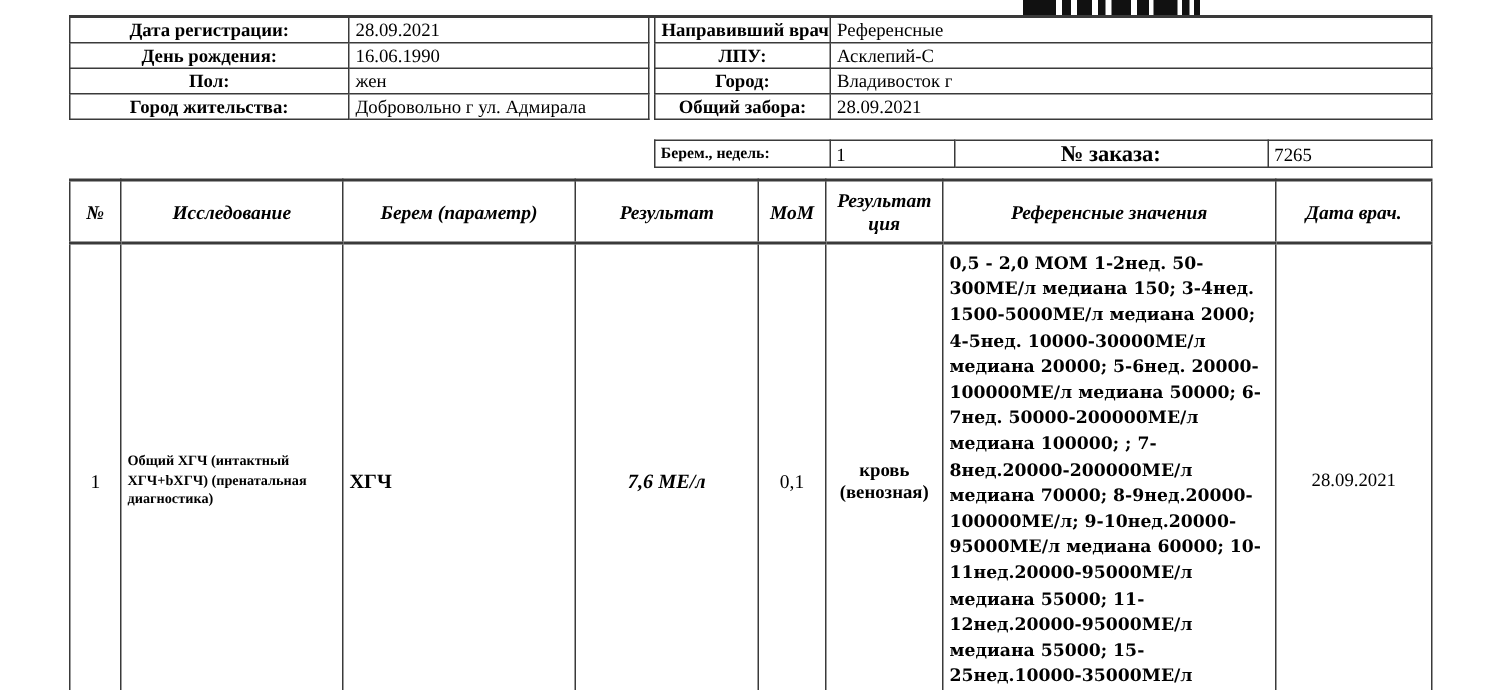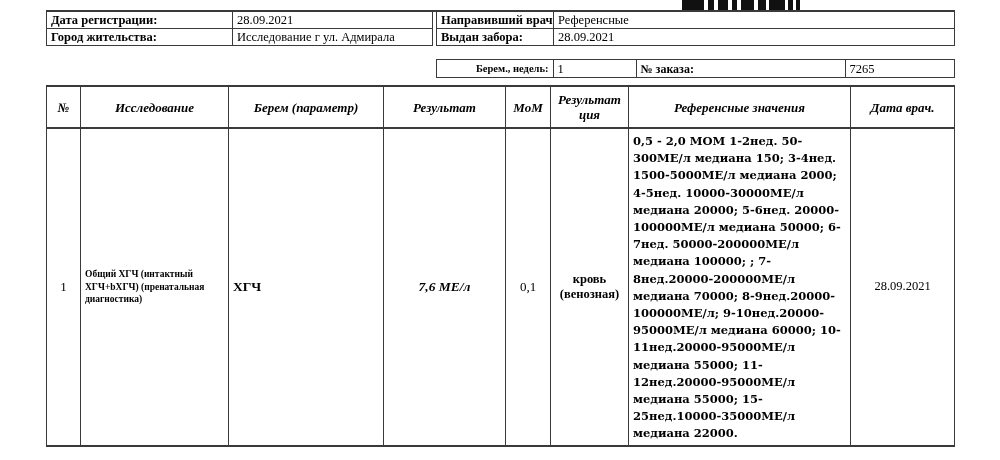--- a/index.html
+++ b/index.html
@@ -52,20 +52,21 @@
     border: 1px solid #3a3a3a;
     height: 16px;
     padding: 0 4px;
     font-size: 12.5px;
     line-height: 15px;
     vertical-align: middle;
     white-space: nowrap;
     overflow: hidden;
   }
   .hdr td.lbl {
+    text-align: center;
     font-weight: bold;
     margin-left: 39px;
   }
   .hdr td.val {
     text-align: left;
   }
   .hdr td.blank {
     border-left: 1px solid #3a3a3a;
     border-right: 1px solid #3a3a3a;
   }
@@ -90,34 +91,34 @@
     border: 1px solid #3a3a3a;
     height: 17px;
     padding: 0 4px;
     font-size: 12.5px;
     line-height: 16px;
     vertical-align: middle;
     white-space: nowrap;
     overflow: hidden;
   }
   .preg td.small-lbl {
-    text-align: right;
+    text-align: left;
     font-weight: bold;
     font-size: 10.5px;
   }
   .preg td.empty-left {
     border: none;
   }
   .preg td.val {
     text-align: left;
   }
   .preg td.ord-lbl {
-    text-align: left;
-    font-weight: bold;
-    font-size: 12px;
+    text-align: center;
+    font-weight: bold;
+    font-size: 15px;
   }
 
   
   .res {
     width: 100%;
     border-collapse: collapse;
     table-layout: fixed;
     margin-top: 7px;
     border-top: 2px solid #3a3a3a;
     border-bottom: 2px solid #3a3a3a;
@@ -230,24 +231,38 @@
     </colgroup>
     <tbody>
       <tr>
         <td class="lbl">Дата регистрации:</td>
         <td class="val">28.09.2021</td>
         <td class="noborder"></td>
         <td class="lbl">Направивший врач:</td>
         <td class="val" colspan="2">Референсные</td>
       </tr>
       <tr>
+        <td class="lbl">День рождения:</td>
+        <td class="val">16.06.1990</td>
+        <td class="noborder"></td>
+        <td class="lbl">ЛПУ:</td>
+        <td class="val" colspan="2">Асклепий-С</td>
+      </tr>
+      <tr>
+        <td class="lbl">Пол:</td>
+        <td class="val">жен</td>
+        <td class="noborder"></td>
+        <td class="lbl">Город:</td>
+        <td class="val" colspan="2">Владивосток г</td>
+      </tr>
+      <tr>
         <td class="lbl">Город жительства:</td>
-        <td class="val">Исследование г ул. Адмирала</td>
-        <td class="noborder"></td>
-        <td class="lbl">Выдан забора:</td>
+        <td class="val">Добровольно г ул. Адмирала</td>
+        <td class="noborder"></td>
+        <td class="lbl">Общий забора:</td>
         <td class="val" colspan="2">28.09.2021</td>
       </tr>
       <tr class="spacer">
         <td class="noborder"></td>
         <td class="noborder"></td>
         <td class="noborder"></td>
         <td class="noborder"></td>
         <td class="noborder"></td>
         <td class="noborder"></td>
       </tr>

